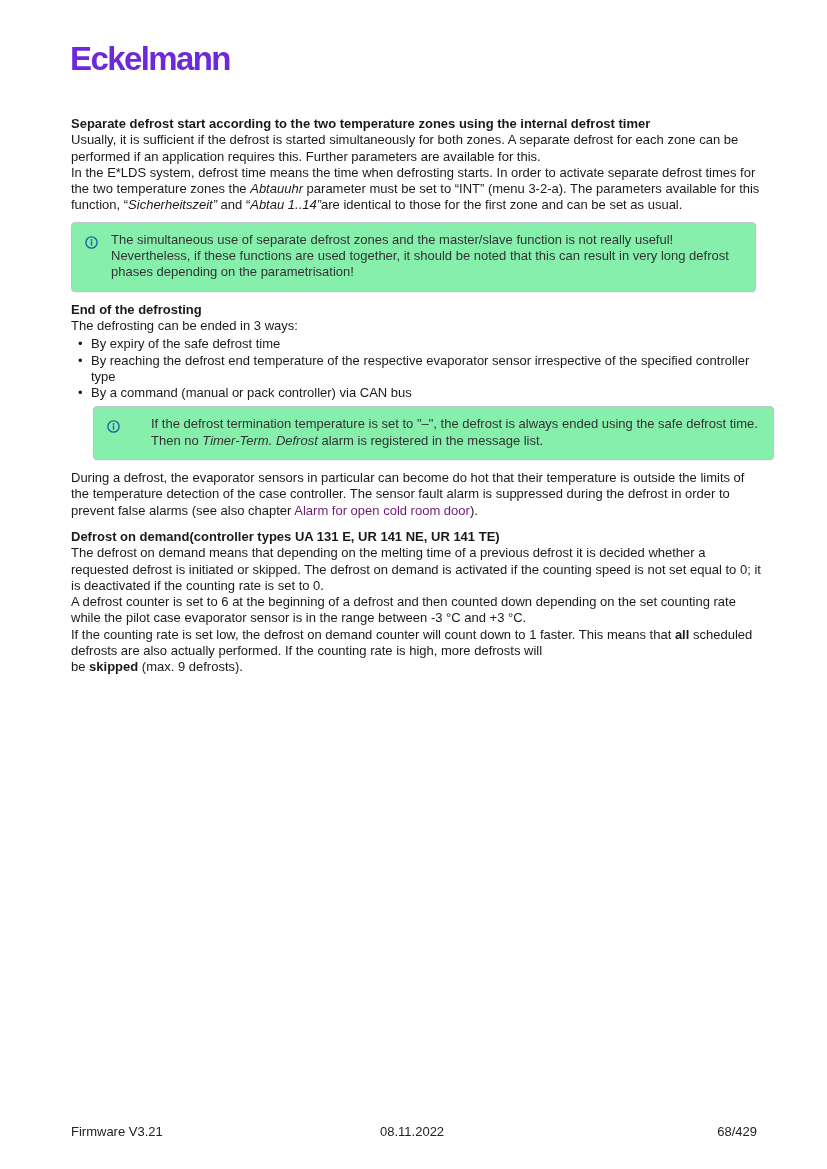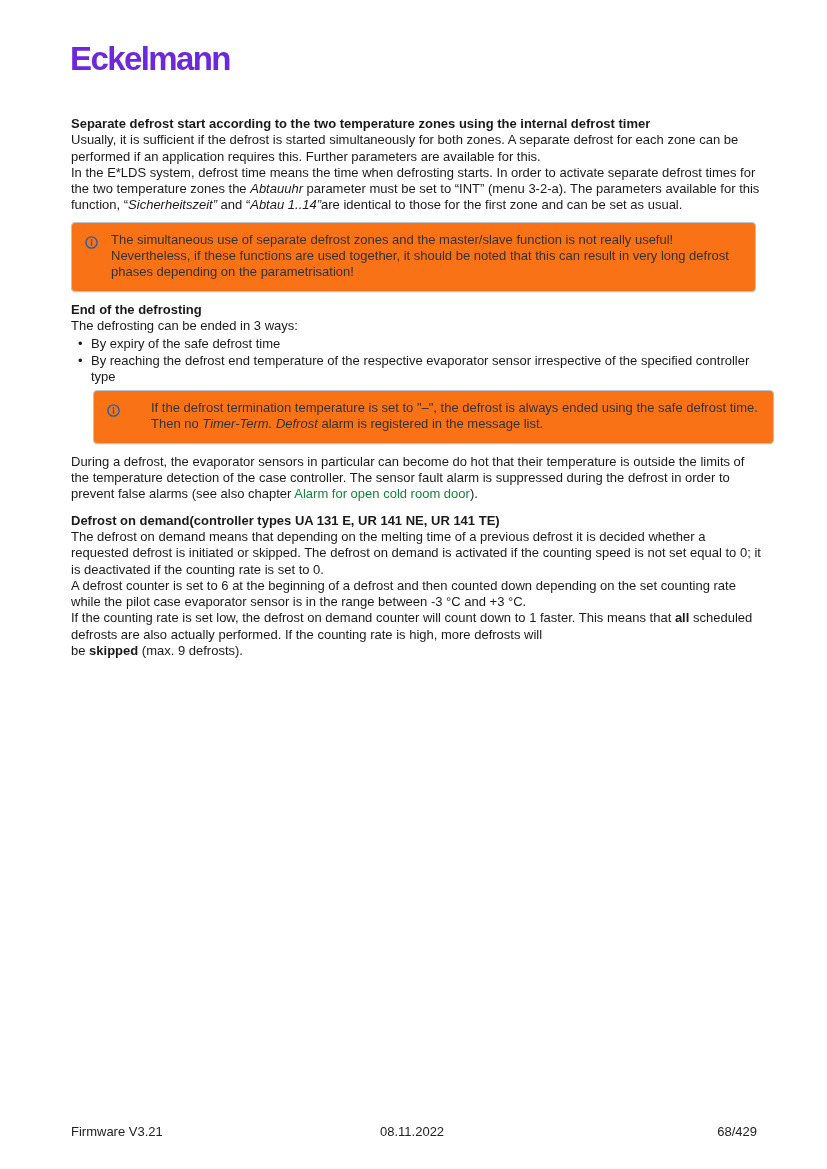--- a/index.html
+++ b/index.html
@@ -13,35 +13,35 @@
       font-size: 33px; letter-spacing: -1.6px; color: #6d28d9;
     }
     .content {
       position: absolute; left: 71px; top: 116px; width: 690px;
       font-size: 13px; line-height: 16.3px;
     }
     .h { font-weight: bold; margin: 0; }
     p { margin: 0; }
     .gap10 { height: 10px; }
     .note {
-      border: 1px solid #b9c4cf; border-radius: 4px; background: #f97316;
+      border: 1px solid #b9c4cf; border-radius: 4px; background: #86efac;
       padding: 9px 12px 10px 39px; position: relative; color: #333;
       box-shadow: 0 1px 1px rgba(0,0,0,0.06);
     }
     .note .icon {
       position: absolute; left: 13px; top: 13px; width: 13px; height: 13px;
     }
     .note.n1 { margin: 8px 0 0 0; width: 632px; }
     .note.n2 { margin: 5px 0 0 22px; width: 610px; padding-left: 57px; }
     ul { margin: 2px 0 0 0; padding: 0 0 0 20px; list-style: none; }
     ul li { position: relative; }
     ul li::before {
       content: "•"; position: absolute; left: -13px; top: 0;
     }
-    a.link { color: #15803d; text-decoration: none; }
+    a.link { color: #701a75; text-decoration: none; }
     .footer {
       position: absolute; top: 1124px; left: 71px; width: 686px;
       font-size: 13px; color: #222;
     }
     .footer .f-left { position: absolute; left: 0; }
     .footer .f-center { position: absolute; left: 309px; }
     .footer .f-right { position: absolute; right: 0; }
   </style>
 </head>
 <body>
@@ -68,20 +68,21 @@
   </div>
 
   <div class="gap10"></div>
 
   <div>
     <p class="h">End of the defrosting</p>
     <p>The defrosting can be ended in 3 ways:</p>
     <ul>
       <li>By expiry of the safe defrost time</li>
       <li>By reaching the defrost end temperature of the respective evaporator sensor irrespective of the specified controller type</li>
+      <li>By a command (manual or pack controller) via CAN bus</li>
     </ul>
     <div class="note n2">
       <span class="icon">
         <svg width="13" height="13" viewBox="0 0 13 13">
             <circle cx="6.5" cy="6.5" r="5.6" fill="none" stroke="#1f5fa8" stroke-width="1.4"></circle>
             <circle cx="6.5" cy="3.9" r="0.9" fill="#1f5fa8"></circle>
             <rect x="5.8" y="5.4" width="1.4" height="4.3" fill="#1f5fa8"></rect>
           </svg>
       </span>
       <span><span>If the defrost termination temperature is set to "–", the defrost is always ended using the safe defrost time. Then no </span><em>Timer-Term. Defrost</em><span> alarm is registered in the message list.</span></span>

